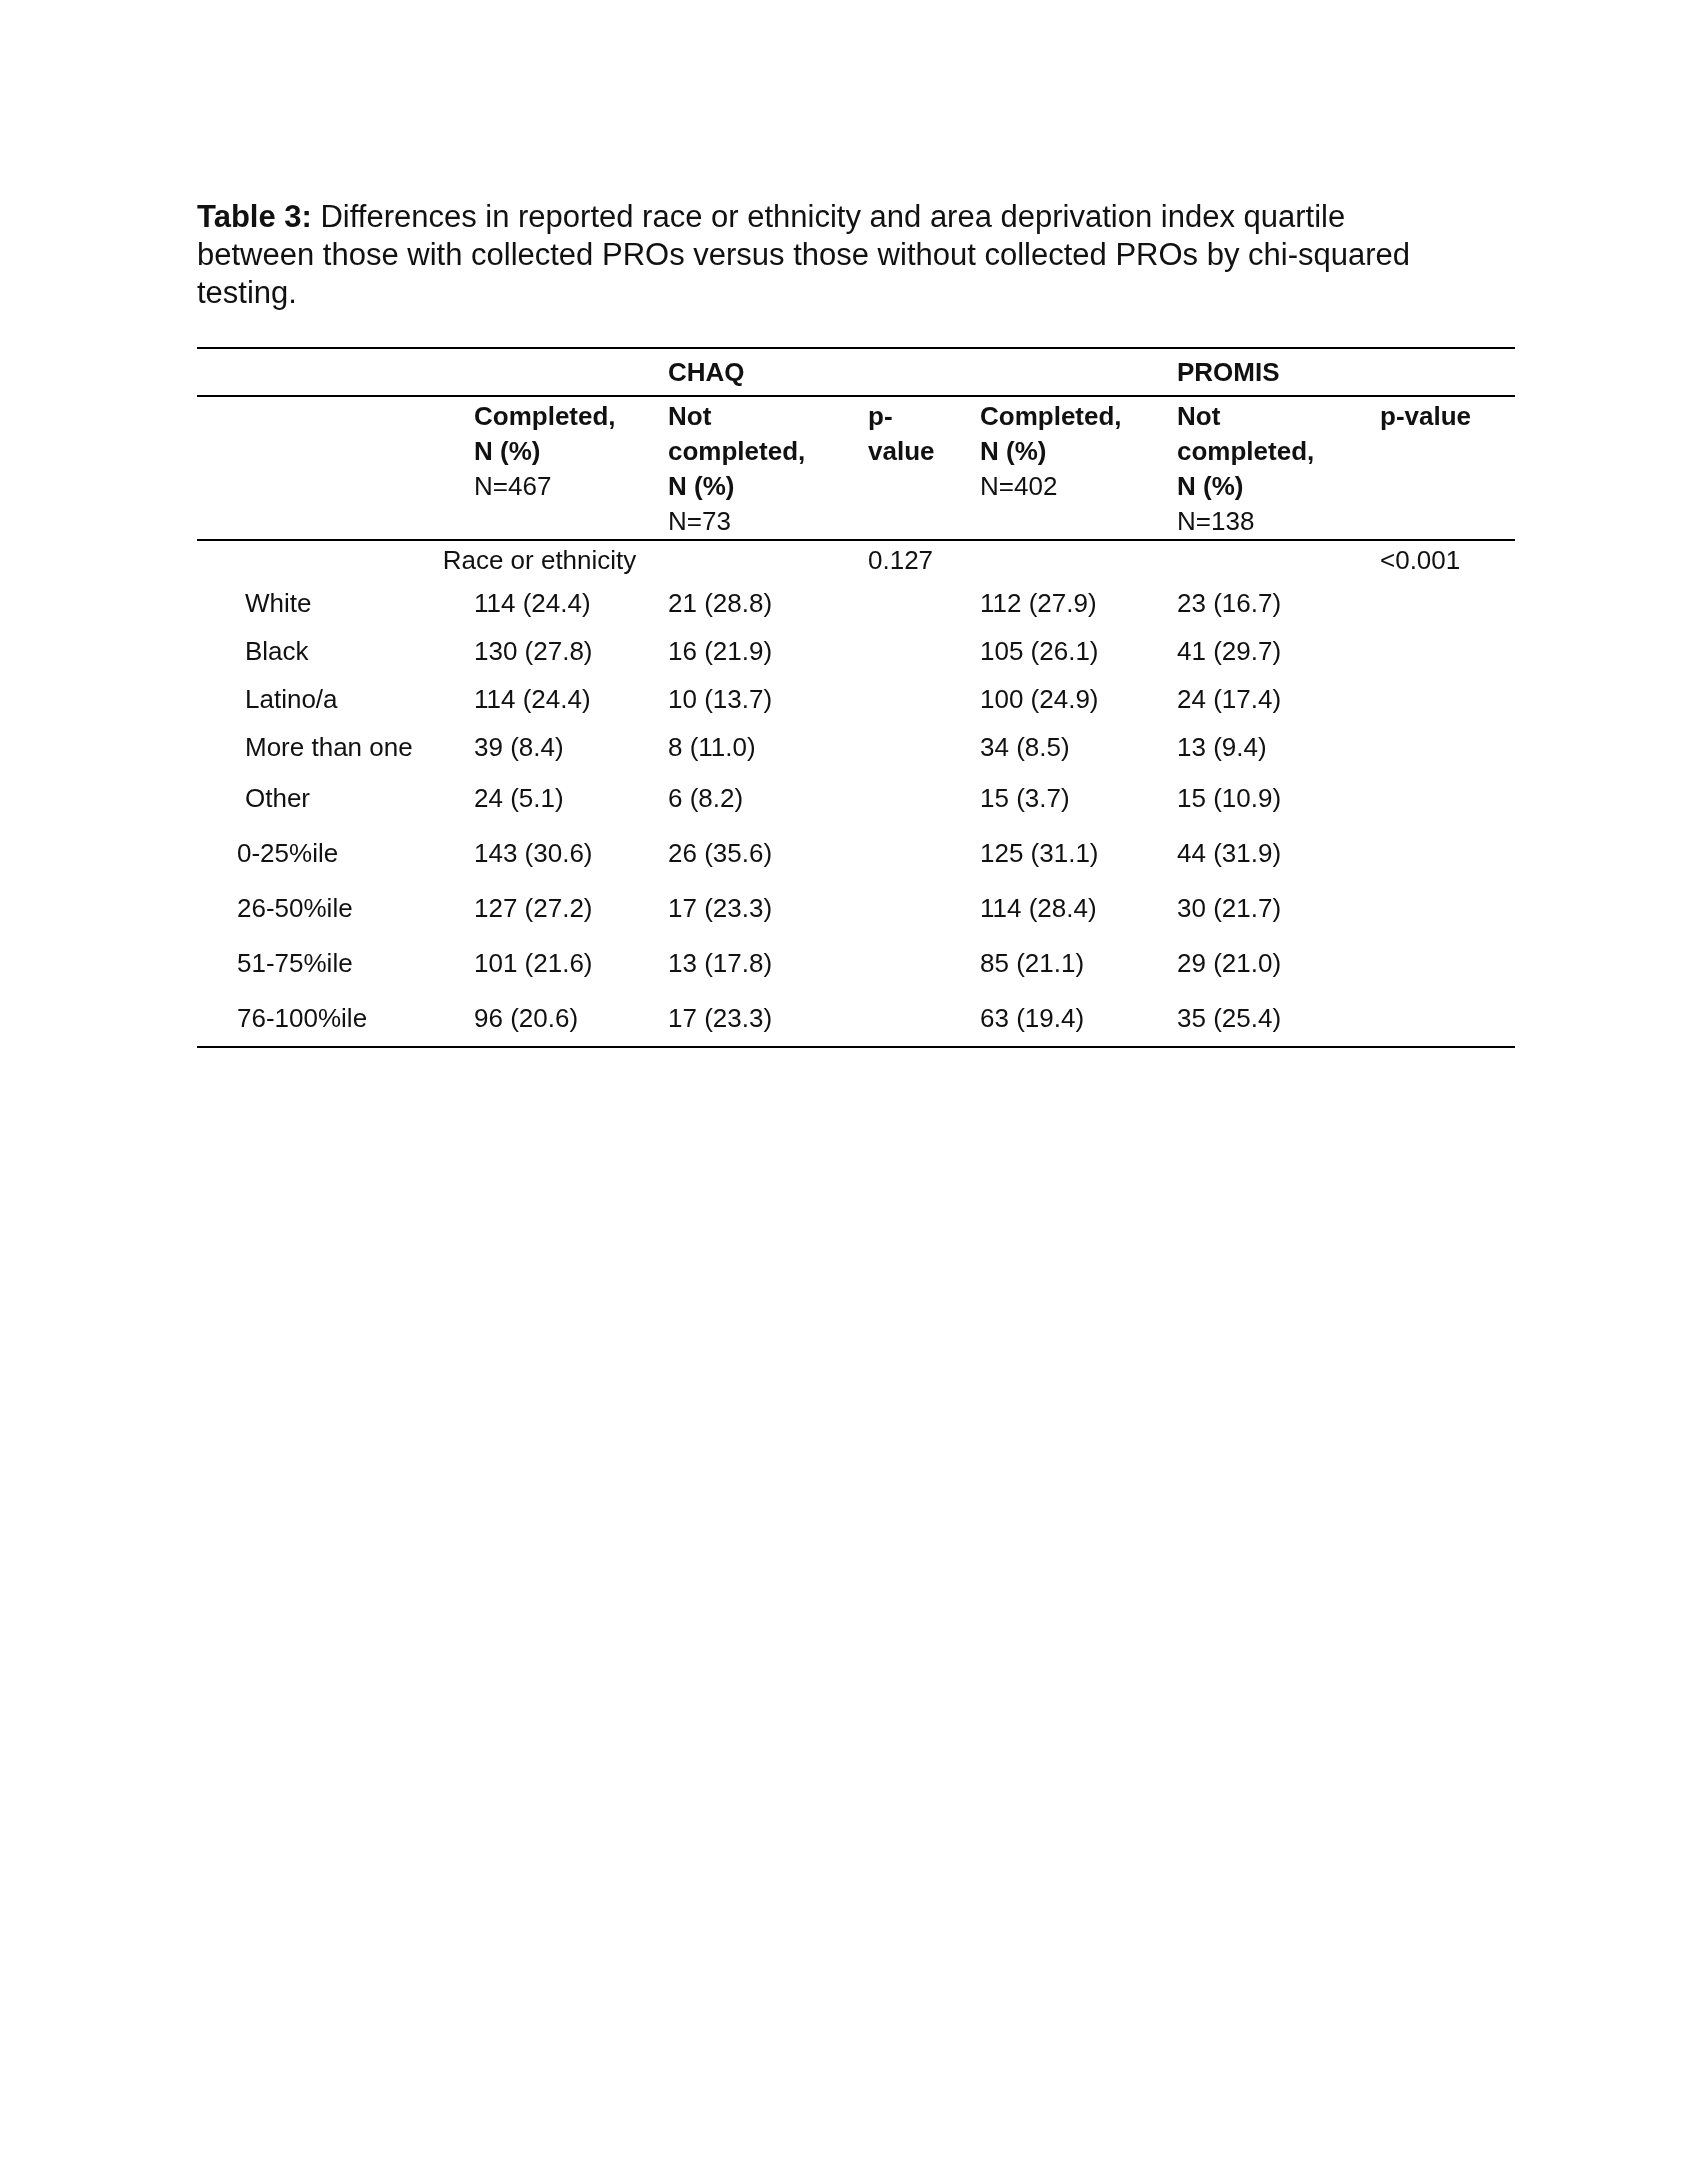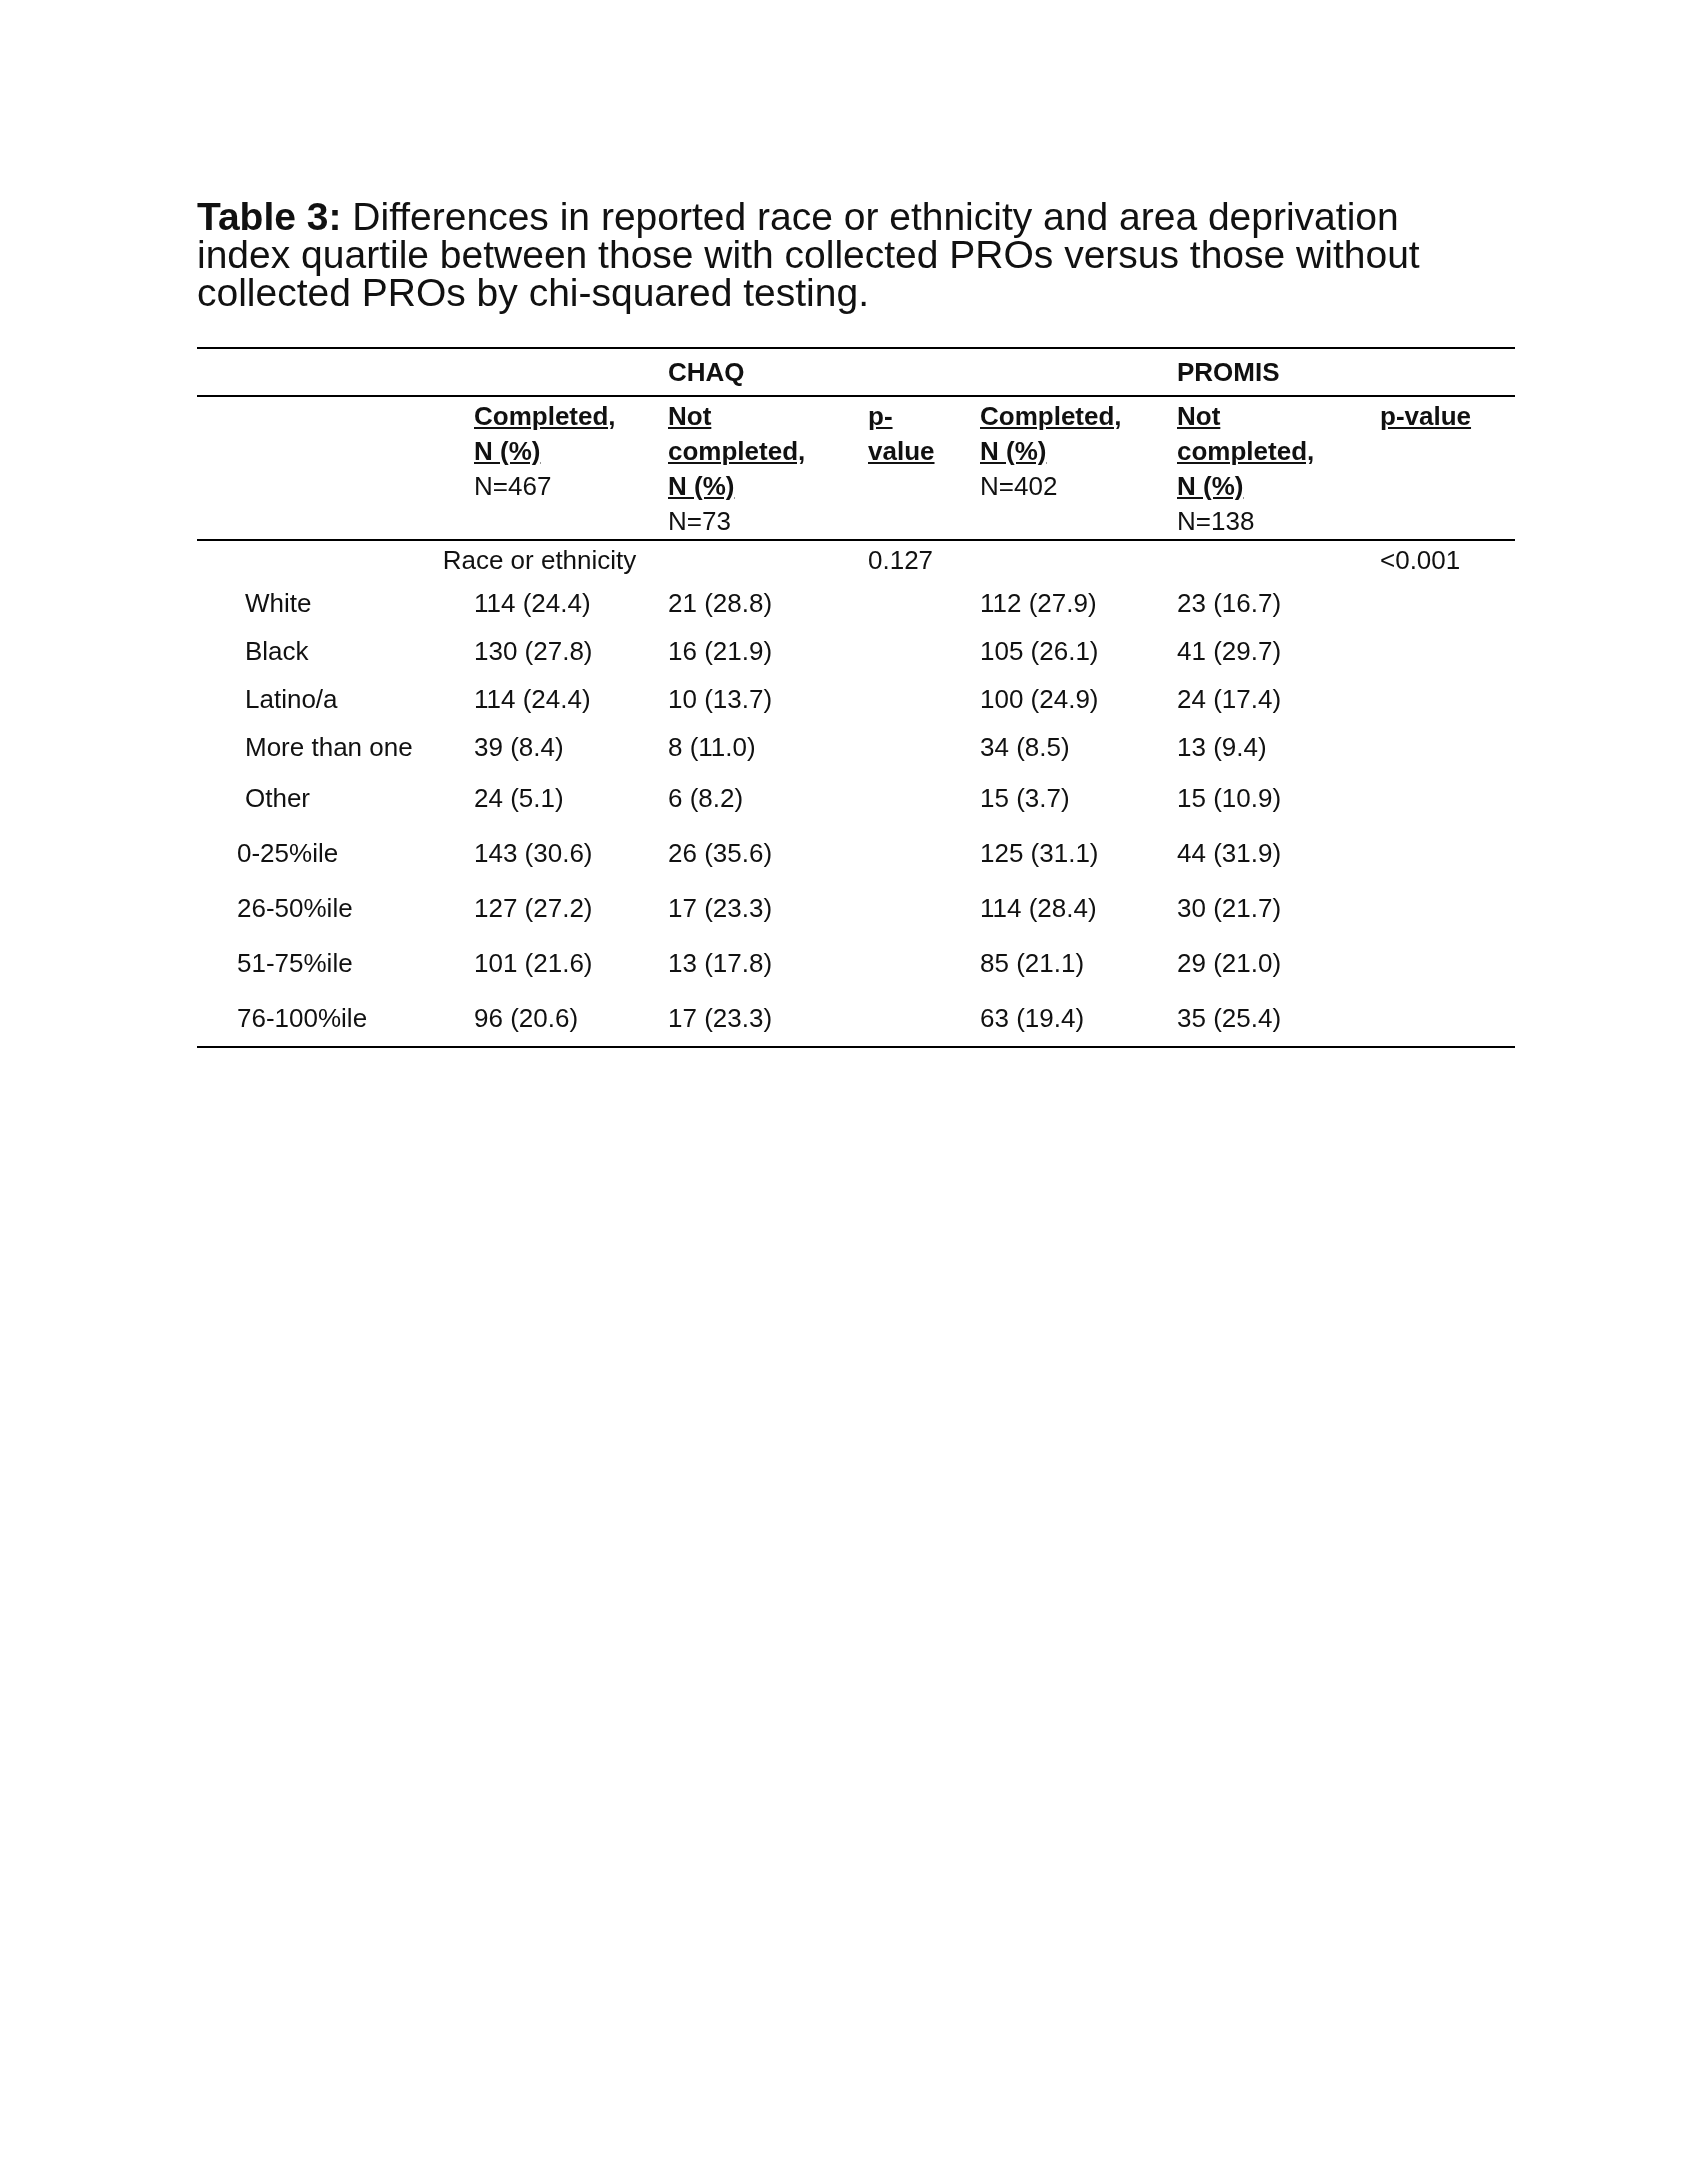--- a/index.html
+++ b/index.html
@@ -1,24 +1,24 @@
 <!DOCTYPE html>
 <html><head>
   <meta charset="utf-8">
   <style>
     html, body { margin: 0; padding: 0; background: #ffffff; }
     body { width: 1683px; height: 2178px; position: relative; font-family: "Liberation Sans", sans-serif; color: #111; }
-    .caption { position: absolute; left: 197px; top: 198px; width: 1228px; font-size: 39px; line-height: 38px; }
+    .caption { position: absolute; left: 197px; top: 198px; width: 1228px; font-size: 31px; line-height: 38px; }
     .caption b { font-weight: bold; }
     table { position: absolute; left: 197px; top: 347px; width: 1318px; border-collapse: collapse; font-size: 26px; }
     td { padding: 0; vertical-align: top; line-height: 35px; }
     .rule-top td { border-top: 2.5px solid #000; }
     .grp td { height: 46px; vertical-align: middle; font-weight: bold; }
     .hdr td { border-top: 2.5px solid #000; border-bottom: 2.5px solid #000; padding-top: 2px; padding-bottom: 0; height: 135px; }
-    .hdr .b { font-weight: bold; display: block; text-decoration: underline; }
+    .hdr .b { font-weight: bold; display: block; }
     .hdr .n { display: block; }
     .sec td { height: 38px; vertical-align: middle; }
     .sec .lbl { font-weight: normal; padding-left: 14px; text-align: center; }
     .row td { height: 48px; vertical-align: middle; }
     .row .lbl { padding-left: 48px; }
     .adi .lbl { padding-left: 40px; }
     .row.adi td { height: 55px; }
     .last td { border-bottom: 2.5px solid #000; }
     .c0 { width: 277px; }
     .c1 { width: 194px; }

